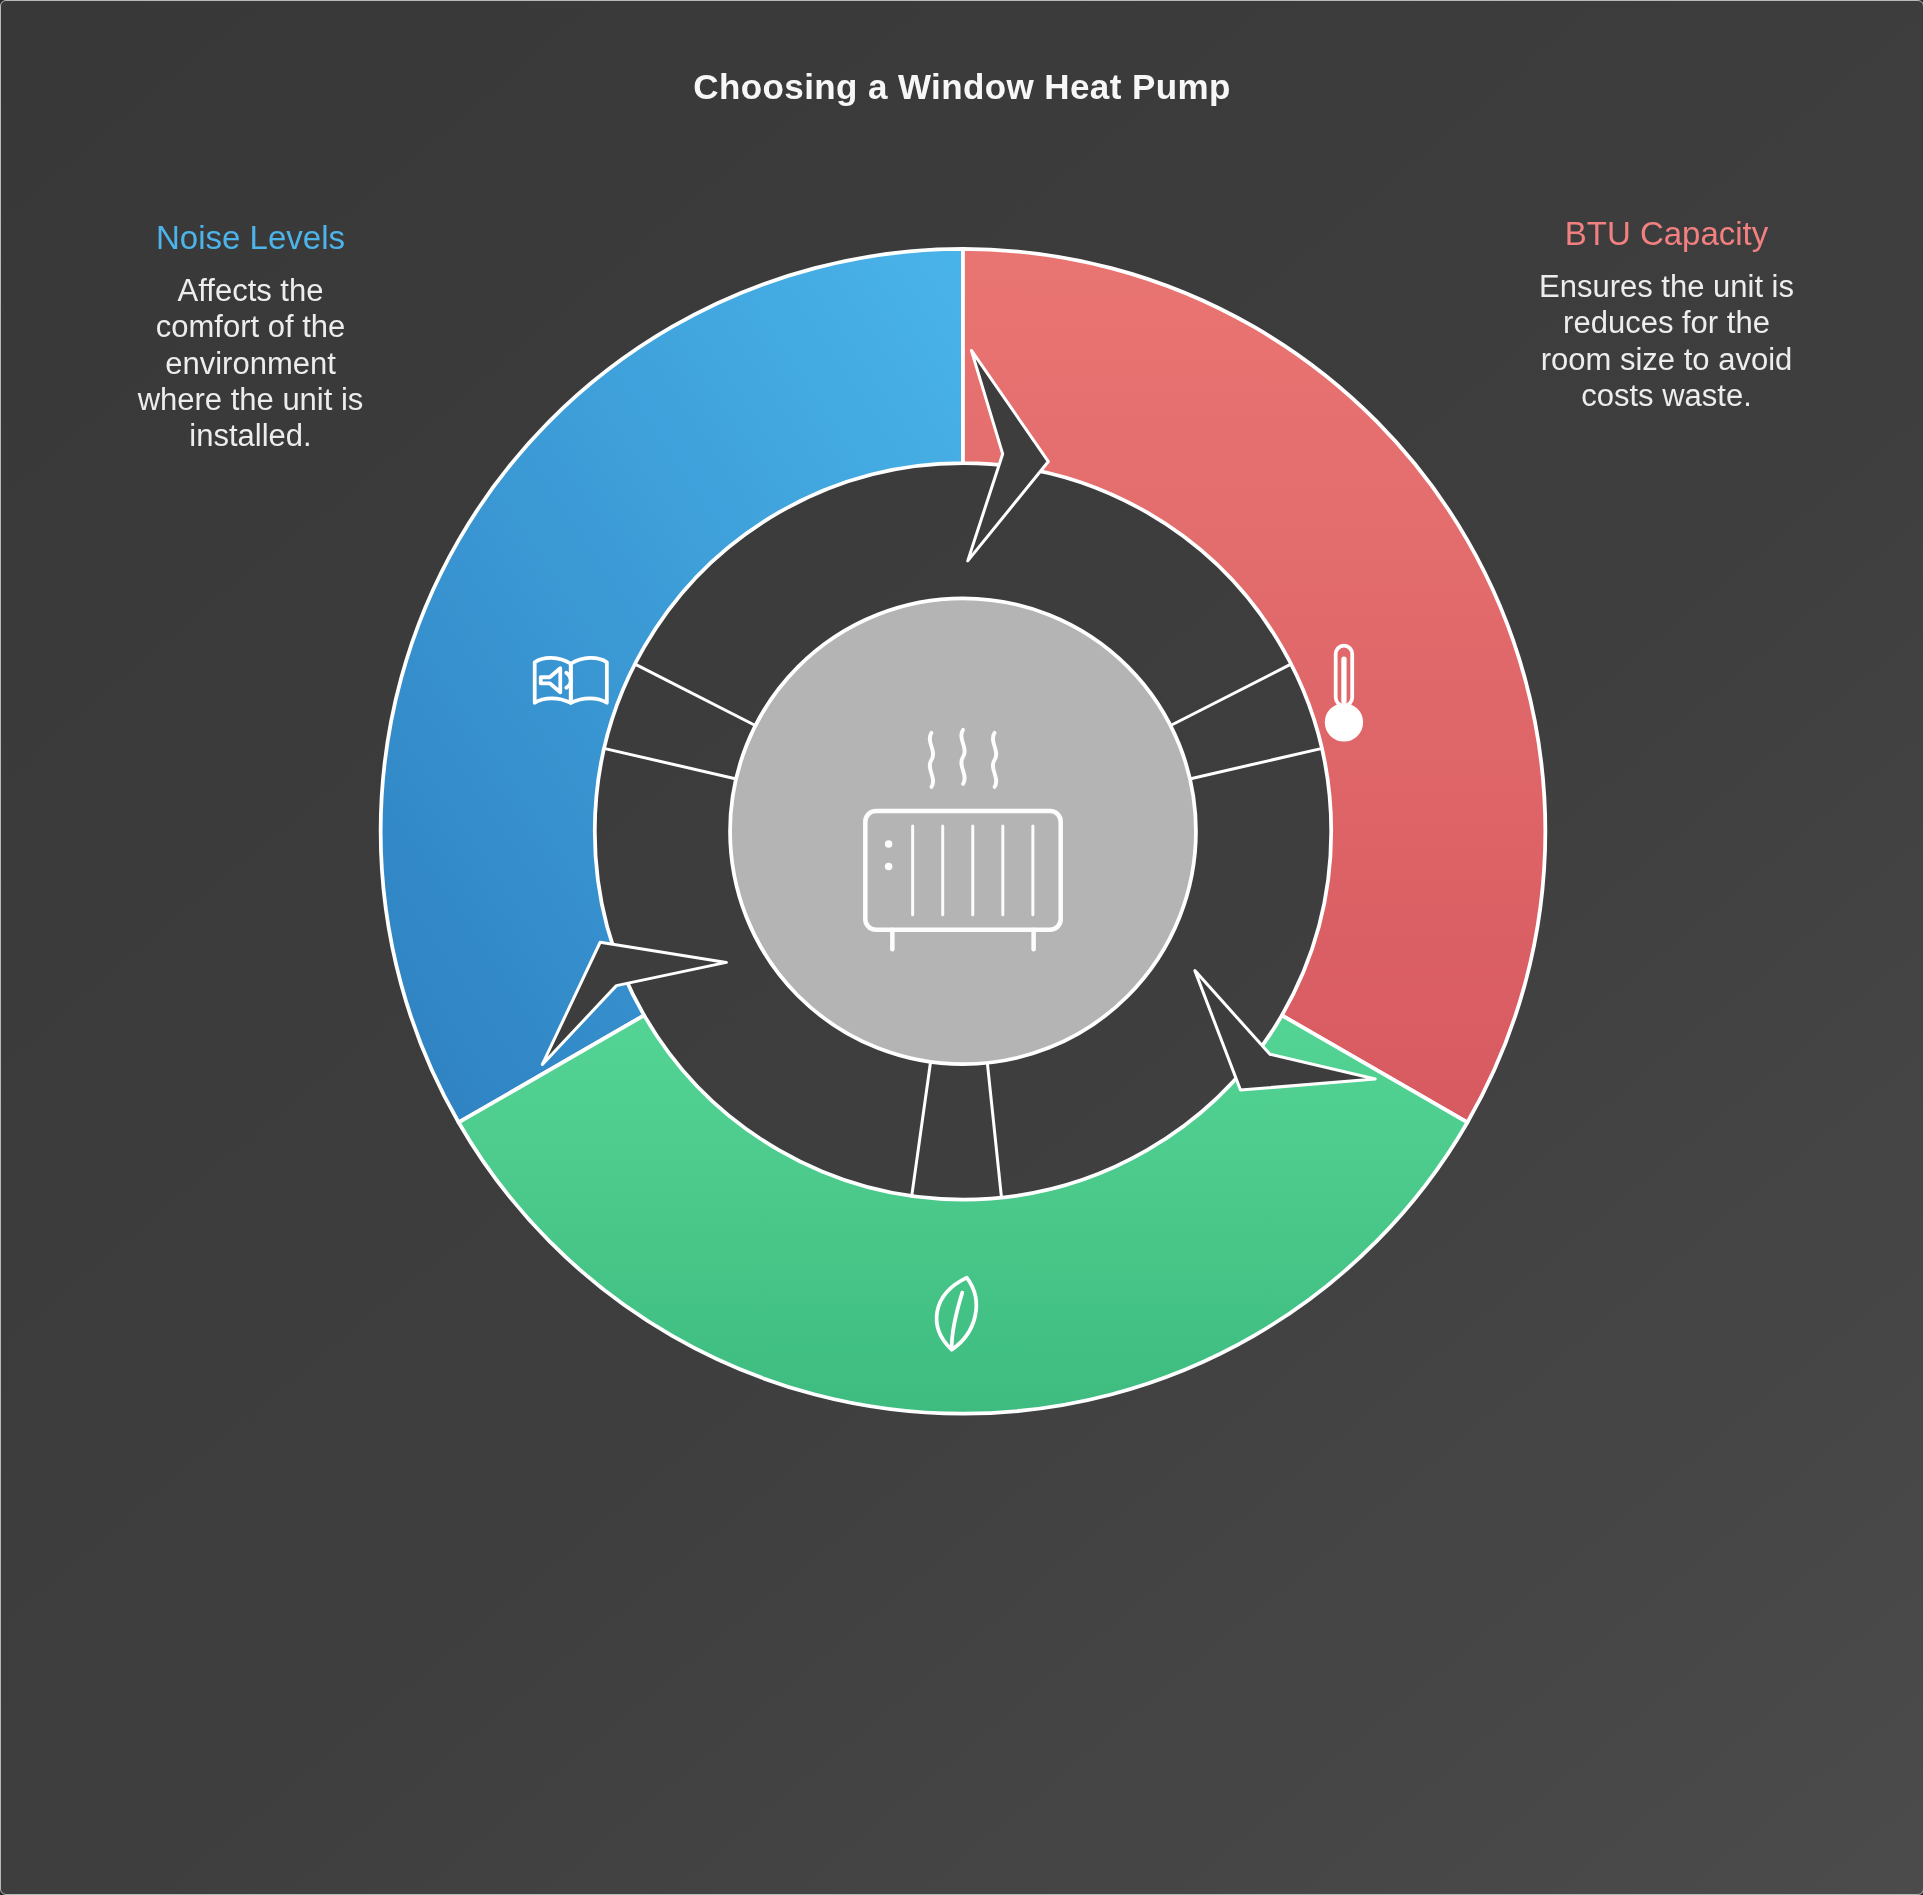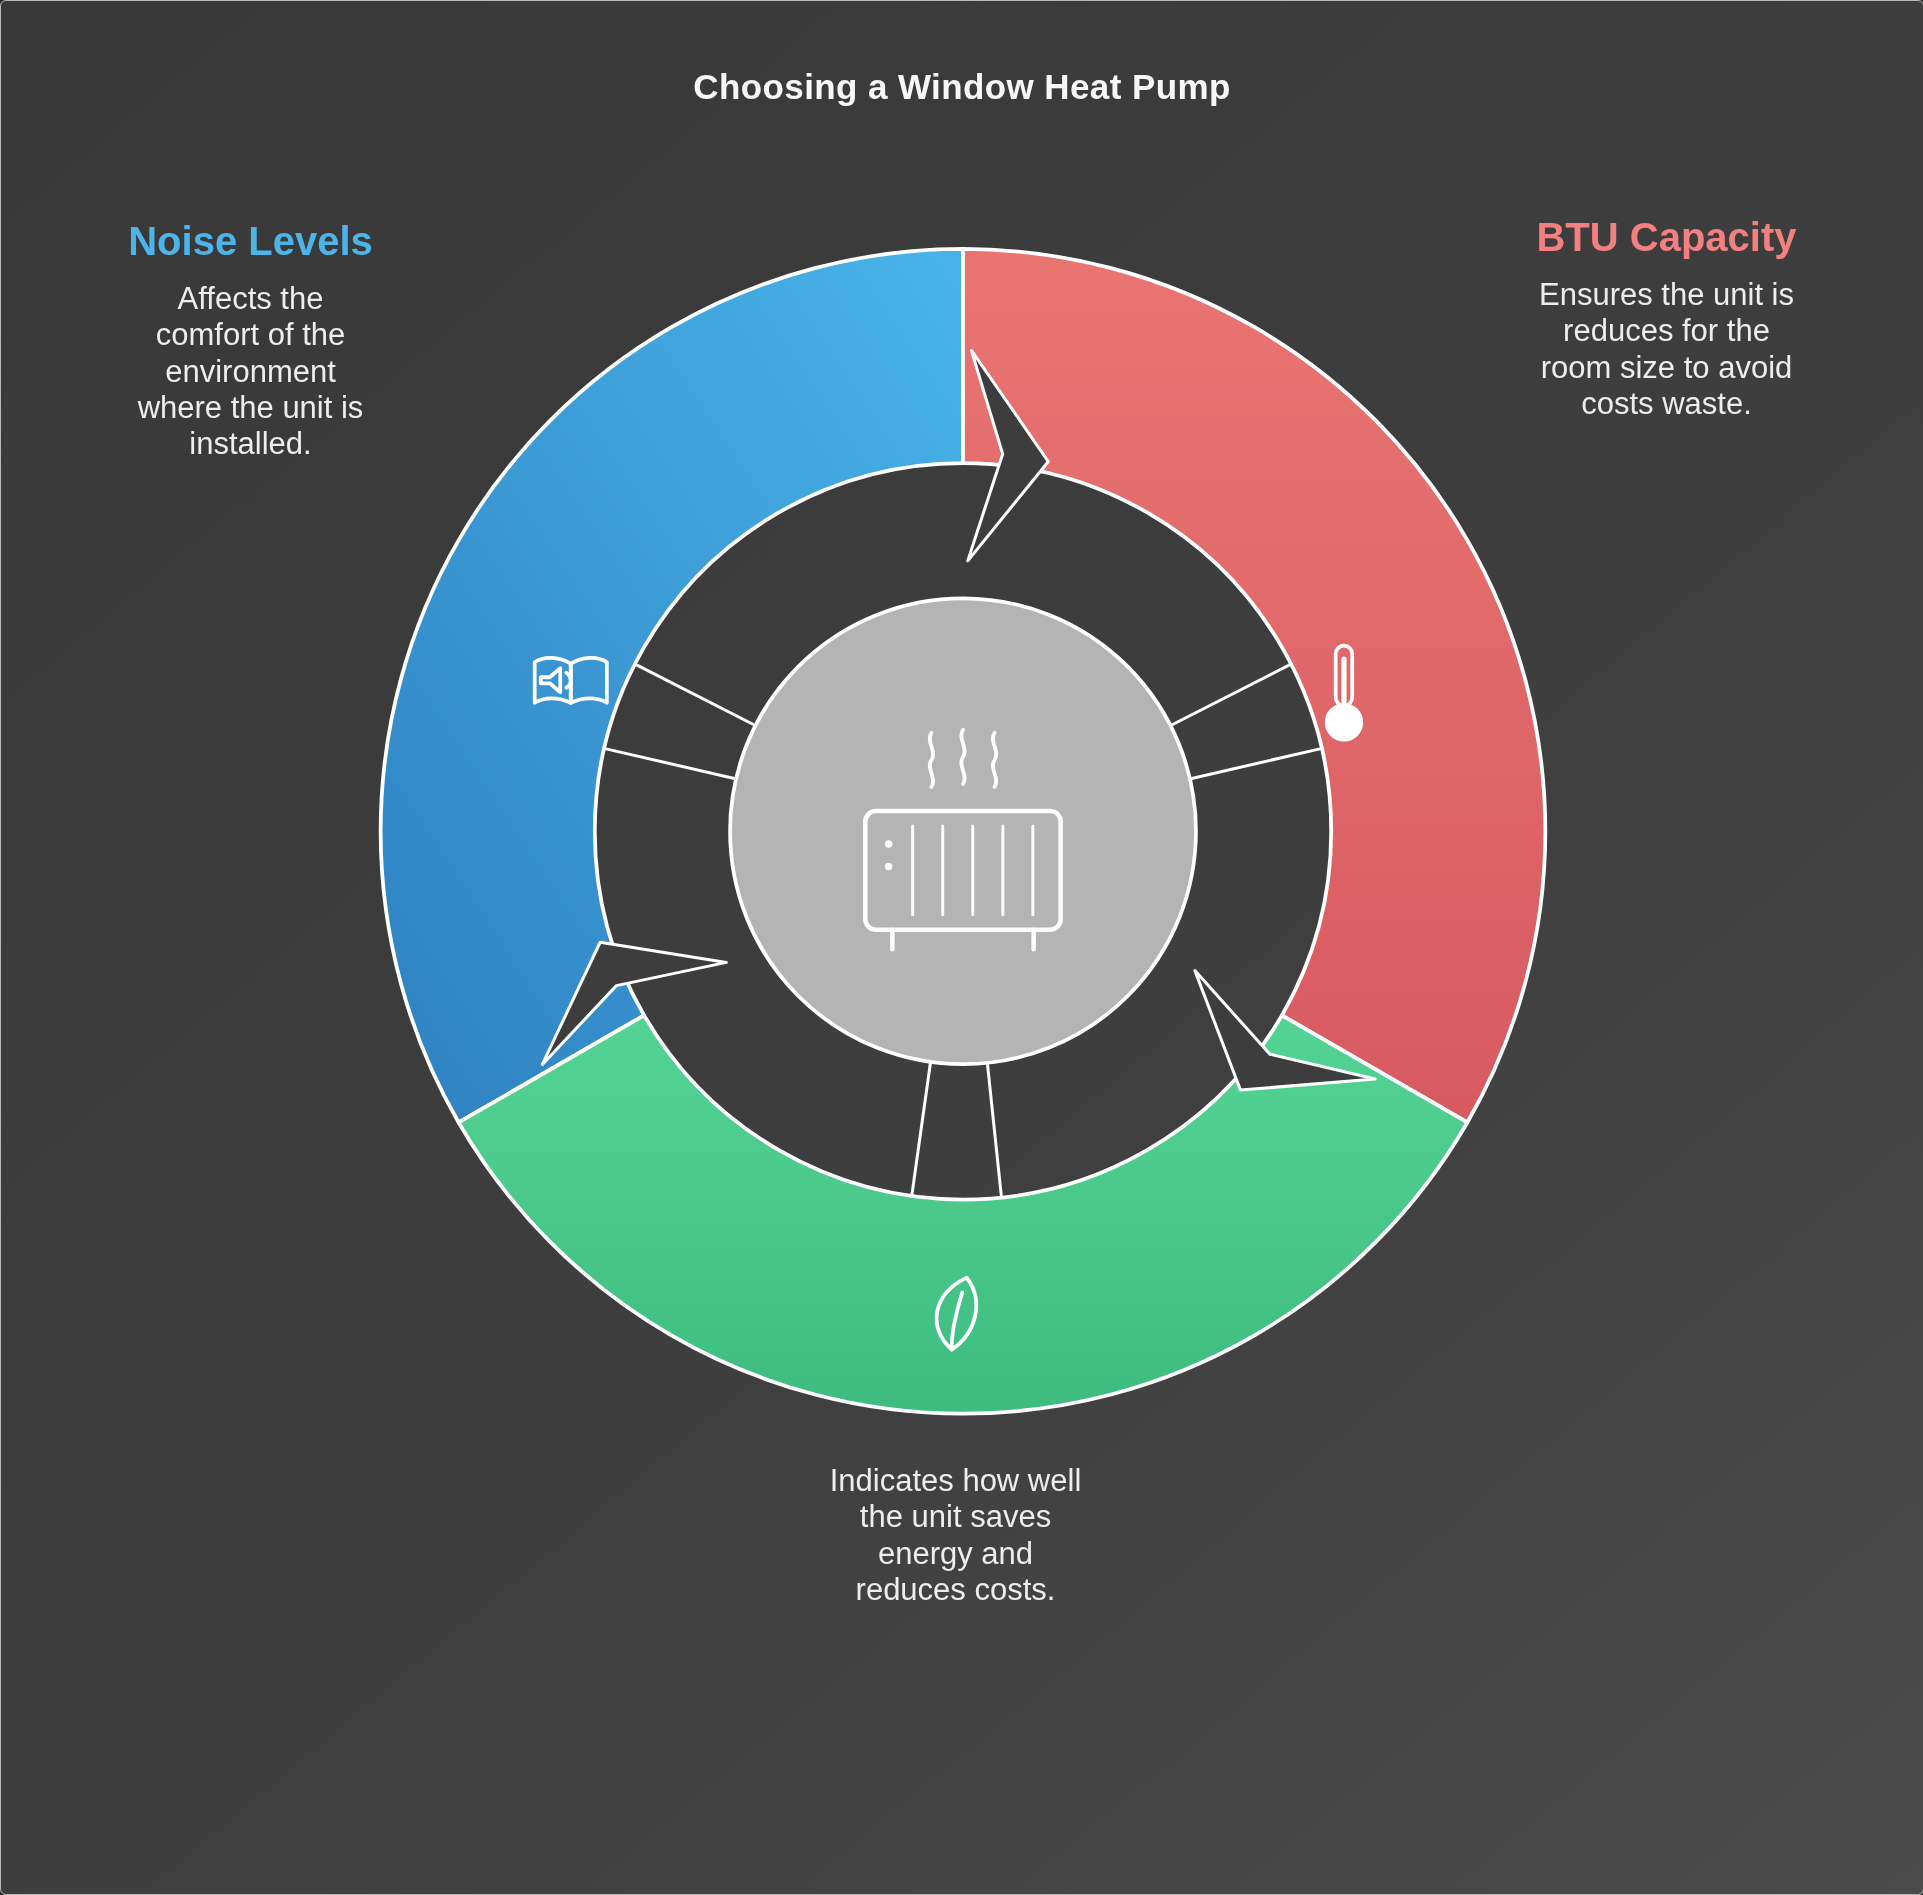--- a/index.html
+++ b/index.html
@@ -8,21 +8,21 @@
     border:1.5px solid #b9b9b9;border-radius:6px;overflow:hidden;
     background:linear-gradient(140deg,#383838 0%,#3e3e3e 55%,#4b4b4b 100%);
     font-family:"Liberation Sans","DejaVu Sans",sans-serif;
   }
   .title{
     position:absolute;top:66px;left:0;width:100%;text-align:center;
     font-size:35px;font-weight:700;color:#f7f7f7;letter-spacing:0.4px;
   }
   .diagram-svg{position:absolute;left:0;top:0;}
   .label-block{position:absolute;text-align:center;}
-  .label-block h2{margin:0 0 16.5px 0;font-size:40px;font-weight:700;line-height:1.14;}
+  .label-block h2{margin:0 0 16.5px 0;font-size:33px;font-weight:400;line-height:1.14;}
   .hd-blue{color:#4db4ea;}
   .hd-red{color:#f28080;}
   .hd-green{color:#51cd8f;}
   .desc{font-size:31px;line-height:1.17;color:#ededed;font-weight:400;}
   #block-noise{left:69px;top:218px;width:361px;}
   #block-btu{left:1474px;top:214px;width:383px;}
   #block-energy{left:753px;top:1462px;width:403px;}
 </style>
 </head>
 <body>
@@ -121,22 +121,16 @@
     <h2 class="hd-red">BTU Capacity</h2>
     <div class="desc">
       <div>Ensures the unit is</div>
       <div>reduces for the</div>
       <div>room size to avoid</div>
       <div>costs waste.</div>
     </div>
   </div>
 
   <div class="label-block" id="block-energy">
-    <div class="desc">
-      <div>Indicates how well</div>
-      <div>the unit saves</div>
-      <div>energy and</div>
-      <div>reduces costs.</div>
-    </div>
   </div>
 
 </div>
 
 
 </body></html>

